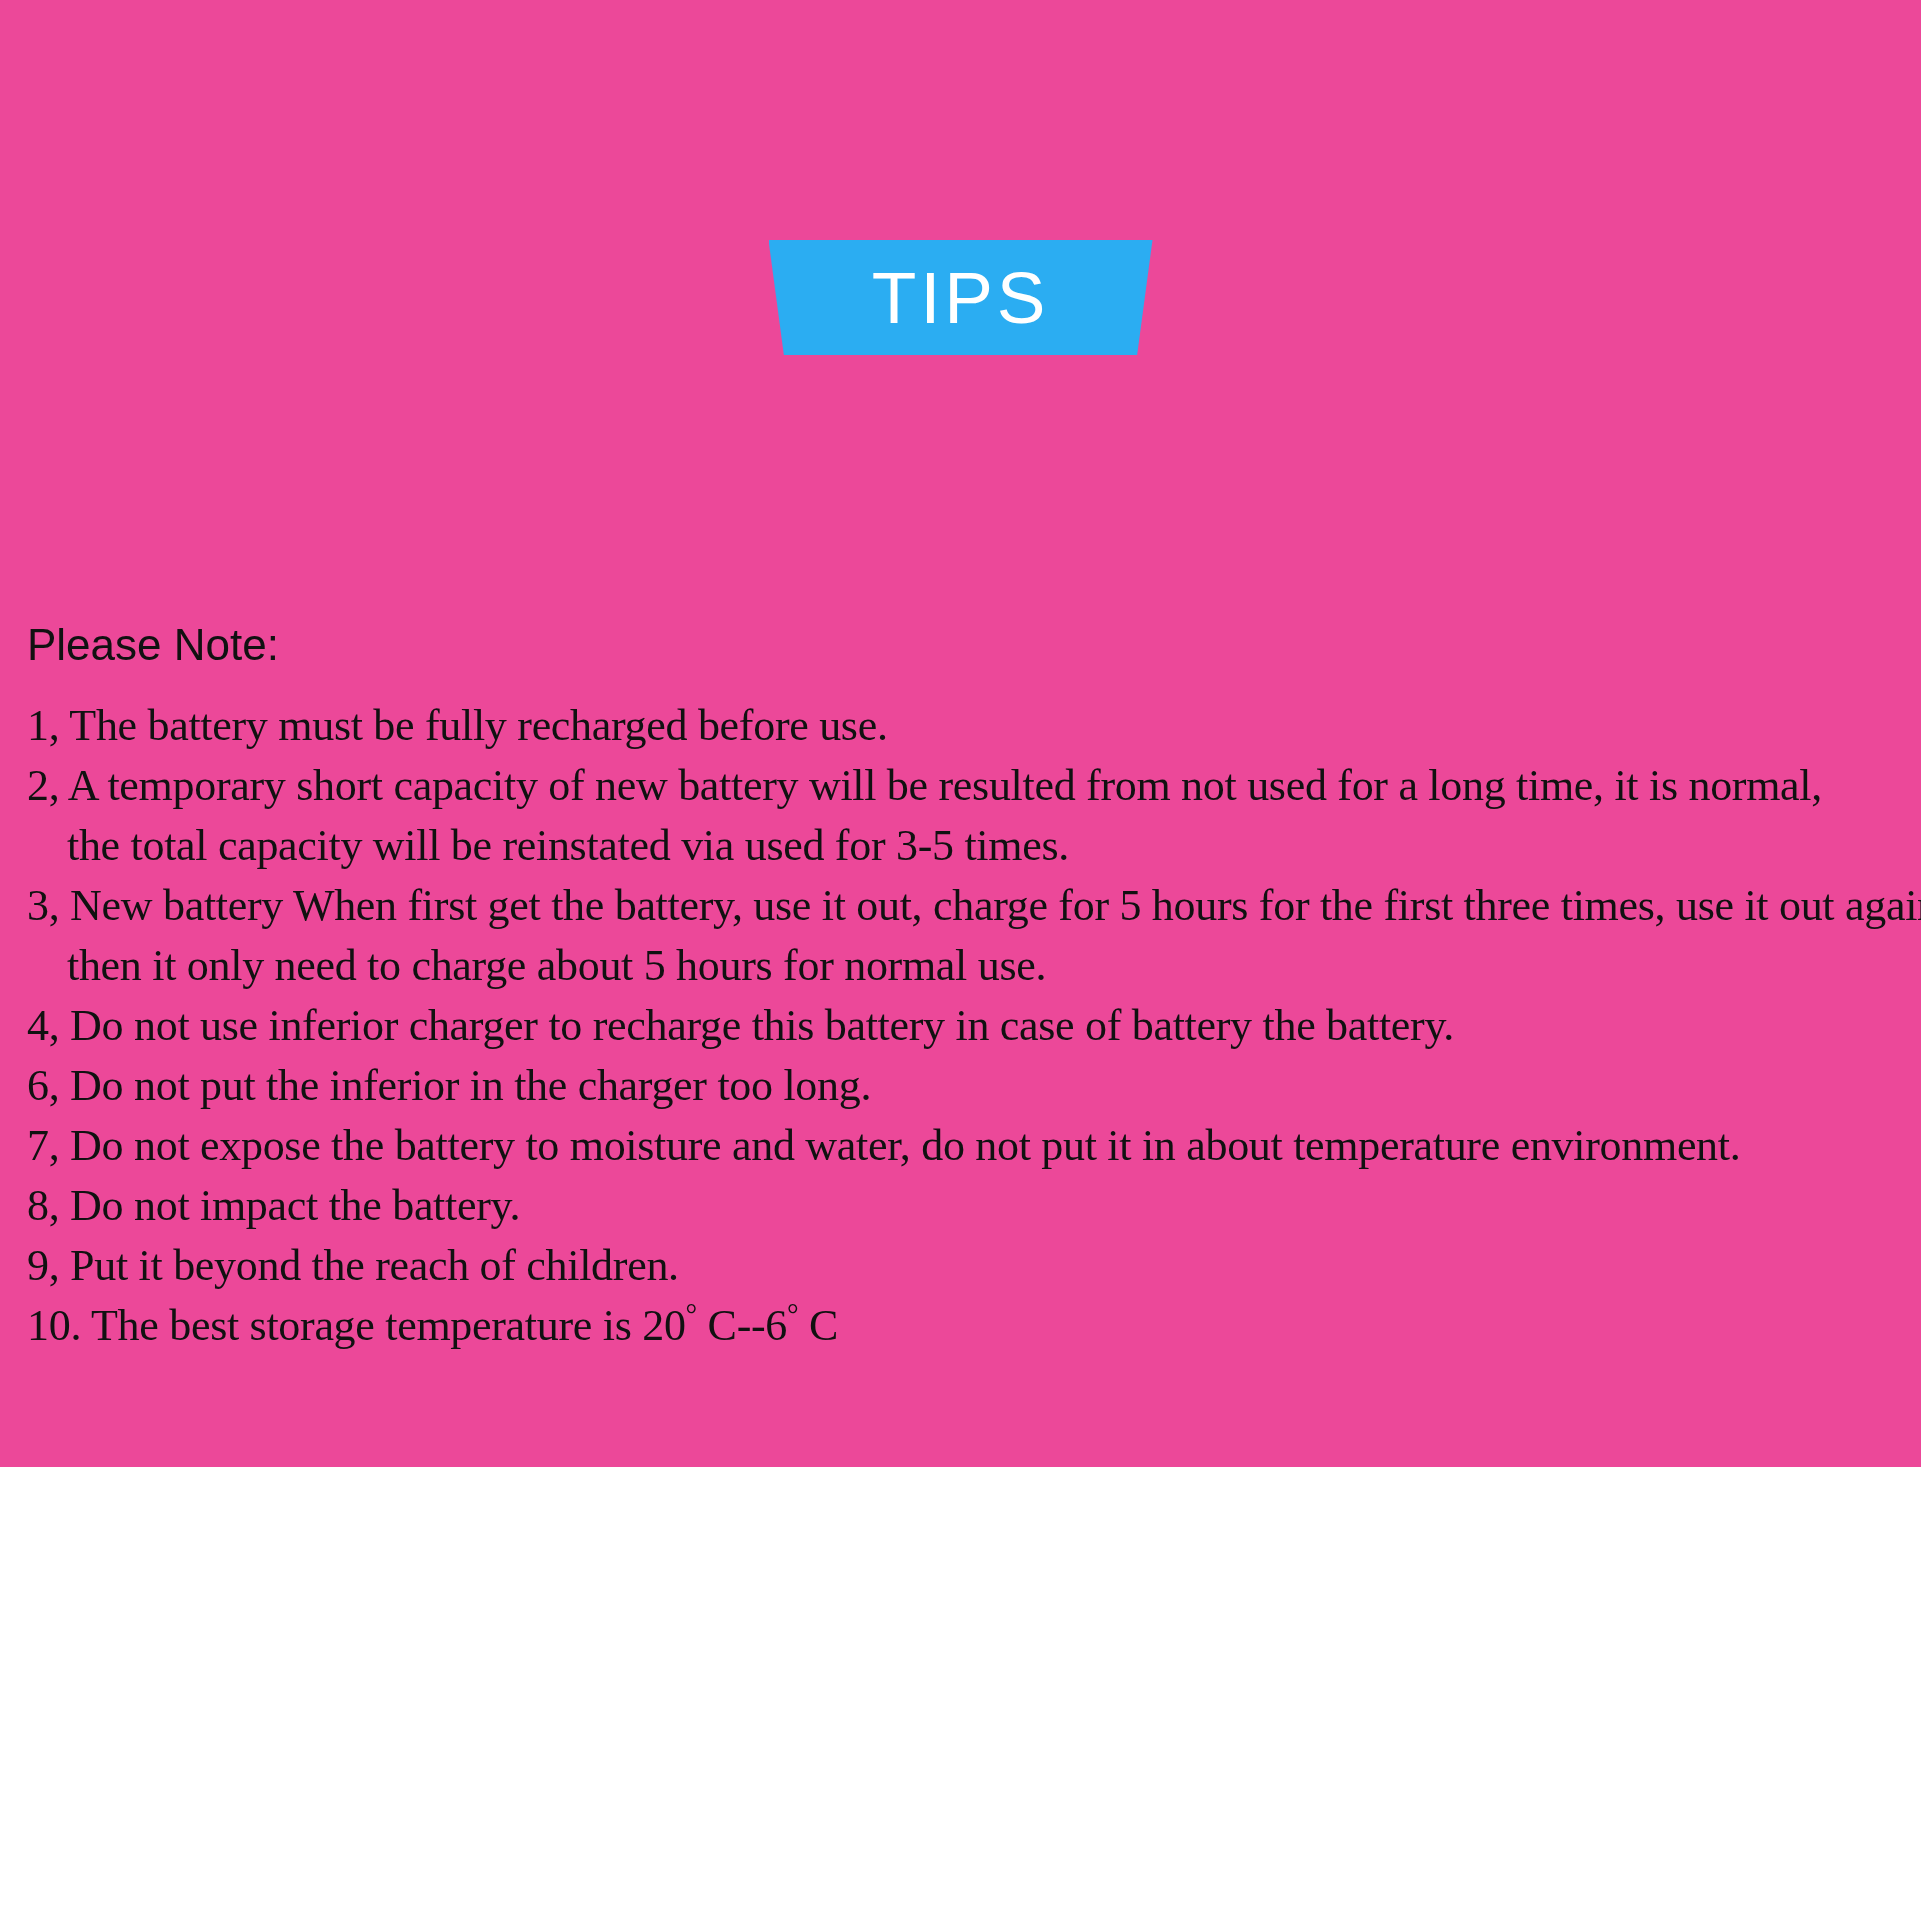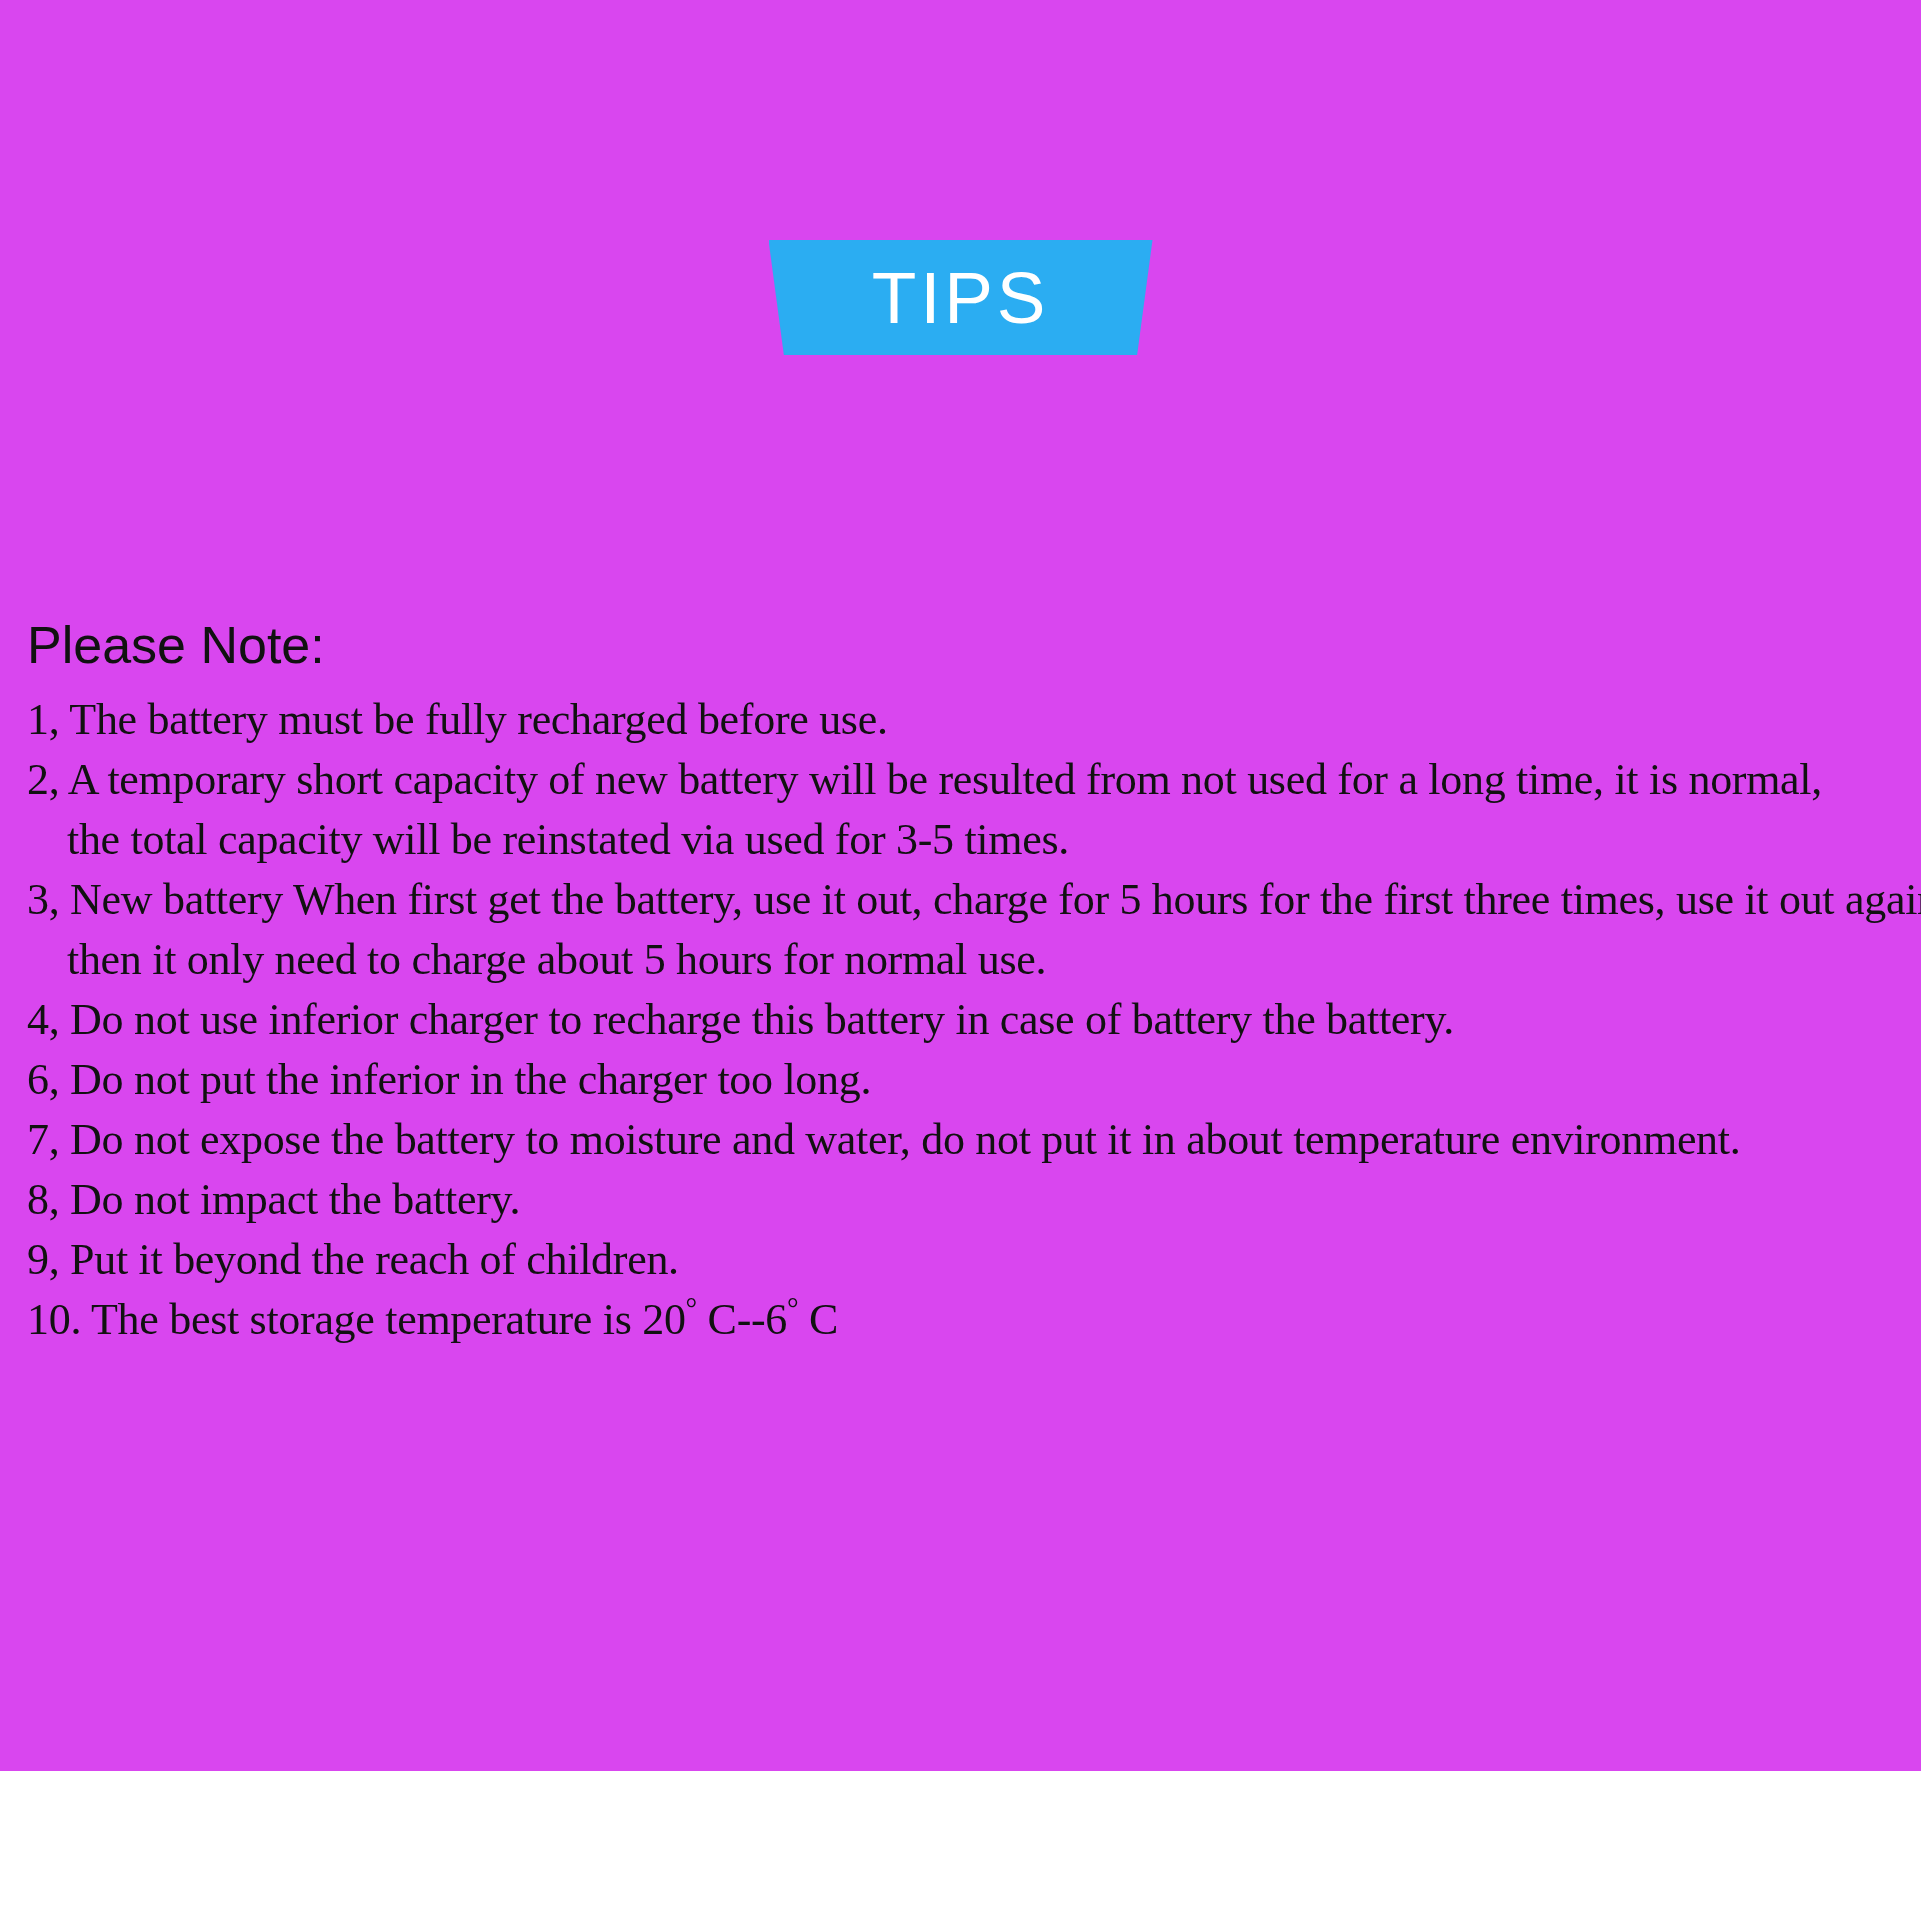--- a/index.html
+++ b/index.html
@@ -10,22 +10,22 @@
   body {
     width: 1921px;
     height: 1931px;
     font-family: "Liberation Sans", sans-serif;
     color: #000000;
     overflow: hidden;
   }
   .page {
     position: relative;
     width: 1921px;
-    height: 1771px;
-    background: #d946ef;
+    height: 1467px;
+    background: #ec4899;
   }
 
   
   .banner-wrap {
     position: absolute;
     top: 240px;
     left: 0;
     width: 1921px;
     display: flex;
     justify-content: center;
@@ -62,23 +62,23 @@
     line-height: 60px;
     white-space: pre;
     font-family: Liberation Serif, serif;
     letter-spacing: -0.3px;
     color: #111111;
   }
   .note-line.indent {
     padding-left: 40px;
   }
   .heading {
-    font-size: 52px;
+    font-size: 44px;
     line-height: 60px;
-    margin-bottom: 15px;
+    margin-bottom: 21px;
     font-family: "Liberation Sans", sans-serif;
     color: #111111;
   }
   .deg {
     font-size: 29px;
     vertical-align: super;
     line-height: 0;
   }
 </style>
 </head>

